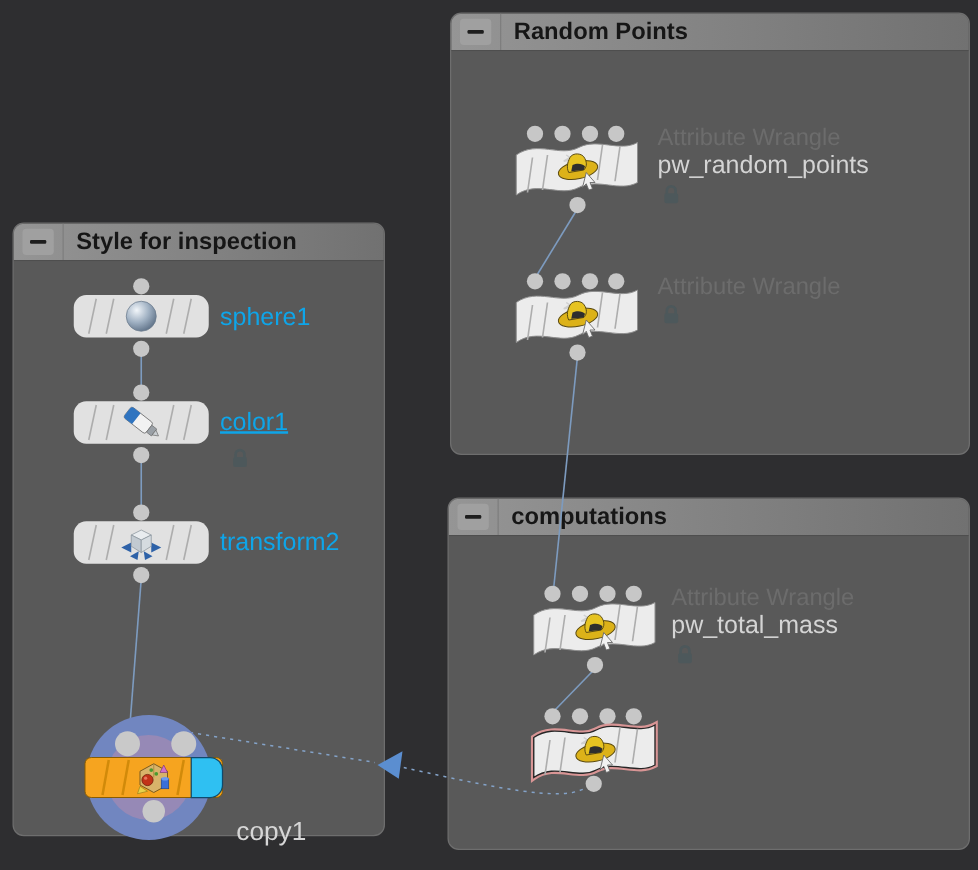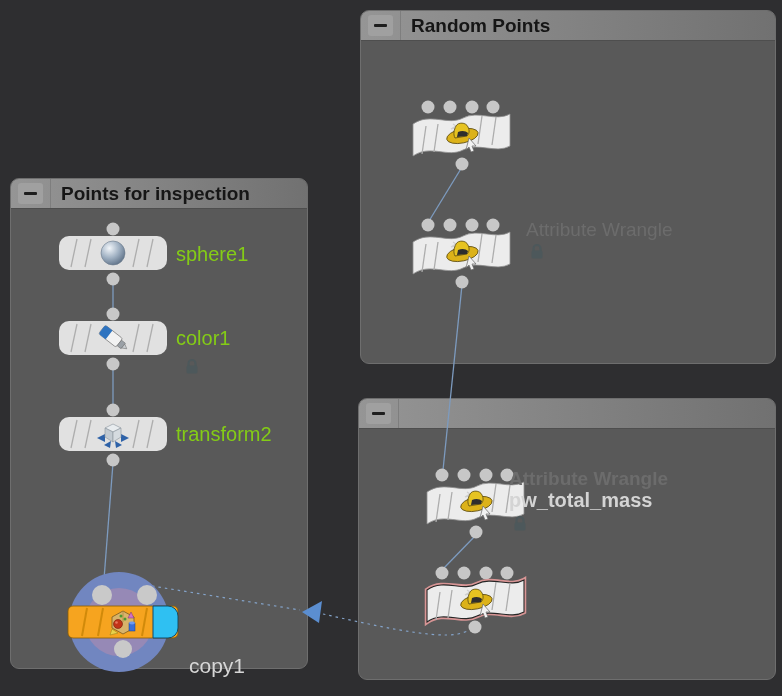--- a/index.html
+++ b/index.html
@@ -23,21 +23,21 @@
   svg.node{position:absolute;z-index:3;overflow:visible;}
   .dot{fill:#c7c7c7;}
   .flag{fill:#ececec;stroke:#8f8f8f;stroke-width:0.8;}
   .flag-template{fill:#ececec;stroke:#262626;stroke-width:1.1;}
   .slash{stroke:#adadad;stroke-width:1.3;}
   .rectnode{fill:#e1e1e1;}
   
   .wlabel{position:absolute;z-index:4;}
   .ntype{font-size:19px;line-height:21px;color:#6c6c6c;white-space:nowrap;}
   .nname{font-size:20px;line-height:23px;color:#d4d4d4;white-space:nowrap;}
-  .soplabel{position:absolute;z-index:4;font-size:20px;color:#84cc16;white-space:nowrap;}
+  .soplabel{position:absolute;z-index:4;font-size:20px;color:#0ea5e9;white-space:nowrap;}
   .copylabel{position:absolute;z-index:4;font-size:21px;color:#d6d6d6;white-space:nowrap;margin-top:45px;}
   svg.lock{display:block;margin:3px 0 0 3px;}
 </style>
 </head>
 <body>
 
 <div class="stage">
 
   <div class="netbox" style="left:360px;top:10px;width:414px;height:352px;">
     <div class="netbox-header">
@@ -48,30 +48,31 @@
       <span class="btitle">Random Points</span>
     </div>
   </div>
 
   <div class="netbox" style="left:10px;top:178px;width:296px;height:489px;">
     <div class="netbox-header">
       <div class="hbtn">
         <div class="bar"></div>
       </div>
       <div class="hsep"></div>
-      <span class="btitle">Points for inspection</span>
+      <span class="btitle">Style for inspection</span>
     </div>
   </div>
 
   <div class="netbox" style="left:358px;top:398px;width:416px;height:280px;">
     <div class="netbox-header">
       <div class="hbtn">
         <div class="bar"></div>
       </div>
       <div class="hsep"></div>
+      <span class="btitle">computations</span>
     </div>
   </div>
 
   <svg class="wires" width="782" height="696">
     <path class="wire" d="M462,167 L429,221"></path>
     <path class="wire" d="M462,285 L443,470"></path>
     <path class="wire" d="M476,535 L443,569"></path>
     <path class="wire" d="M113,282 L113,311"></path>
     <path class="wire" d="M113,367 L113,407"></path>
     <path class="wire" d="M113,463 L103,592"></path>
@@ -92,20 +93,28 @@
     <line class="slash" x1="86" y1="17" x2="82" y2="45"></line>
     <g transform="translate(52,34)">
       <path d="M-9,-10 l3,2 -5,3 5,-1 -3,4" stroke="#cfcfcf" fill="none" stroke-width="1.2"></path>
       <ellipse cx="0" cy="2" rx="16" ry="7" fill="#dcb219" stroke="#5a4a10" stroke-width="0.8" transform="rotate(-12)"></ellipse>
       <path d="M-6,-8 C-4,-12 4,-12 6,-7 C8,-3 7,0 5,2 L-7,4 C-9,0 -8,-4 -6,-8 Z" fill="#e6c321" stroke="#5a4a10" stroke-width="0.8"></path>
       <path d="M-4,-2 C0,-4 4,-3 6,-1 L5,2 -5,3 Z" fill="#2e2e2e"></path>
       <polygon points="7,4 14,12 10,12 12,17 9,18 7,13 4,16" fill="#f2f2f2" stroke="#666" stroke-width="0.7"></polygon>
     </g>
     <circle class="dot" cx="52" cy="64" r="6.5"></circle>
   </svg>
+  <div class="wlabel" style="left:526px;top:100px;">
+    <div class="ntype">Attribute Wrangle</div>
+    <div class="nname">pw_random_points</div>
+    <svg class="lock" width="16" height="17" viewBox="0 0 16 17">
+      <path d="M4.5,8 V5.5 a3.5,3.5 0 0 1 7,0 V8" fill="none" stroke="#4d585b" stroke-width="2.2"></path>
+      <rect x="2.5" y="7.5" width="11" height="8" rx="1.5" fill="#4d585b"></rect>
+    </svg>
+  </div>
 
   <svg class="node" style="left:410px;top:218px;" width="110" height="72">
     <circle class="dot" cx="18" cy="7" r="6.5"></circle>
     <circle class="dot" cx="40" cy="7" r="6.5"></circle>
     <circle class="dot" cx="62" cy="7" r="6.5"></circle>
     <circle class="dot" cx="83" cy="7" r="6.5"></circle>
     <path class="flag" d="M3,24 C20,12 38,26 53,18 C68,10 86,22 100,14 L100,46 C86,54 68,42 53,50 C38,58 20,44 3,56 Z"></path>
     <line class="slash" x1="16" y1="26" x2="12" y2="54"></line>
     <line class="slash" x1="28" y1="24" x2="24" y2="52"></line>
     <line class="slash" x1="72" y1="16" x2="68" y2="44"></line>
@@ -139,21 +148,21 @@
     <line class="slash" x1="86" y1="17" x2="82" y2="45"></line>
     <g transform="translate(52,34)">
       <path d="M-9,-10 l3,2 -5,3 5,-1 -3,4" stroke="#cfcfcf" fill="none" stroke-width="1.2"></path>
       <ellipse cx="0" cy="2" rx="16" ry="7" fill="#dcb219" stroke="#5a4a10" stroke-width="0.8" transform="rotate(-12)"></ellipse>
       <path d="M-6,-8 C-4,-12 4,-12 6,-7 C8,-3 7,0 5,2 L-7,4 C-9,0 -8,-4 -6,-8 Z" fill="#e6c321" stroke="#5a4a10" stroke-width="0.8"></path>
       <path d="M-4,-2 C0,-4 4,-3 6,-1 L5,2 -5,3 Z" fill="#2e2e2e"></path>
       <polygon points="7,4 14,12 10,12 12,17 9,18 7,13 4,16" fill="#f2f2f2" stroke="#666" stroke-width="0.7"></polygon>
     </g>
     <circle class="dot" cx="52" cy="64" r="6.5"></circle>
   </svg>
-  <div class="wlabel" style="left:509px;top:468px;font-weight:bold;">
+  <div class="wlabel" style="left:537px;top:468px;">
     <div class="ntype">Attribute Wrangle</div>
     <div class="nname">pw_total_mass</div>
     <svg class="lock" width="16" height="17" viewBox="0 0 16 17">
       <path d="M4.5,8 V5.5 a3.5,3.5 0 0 1 7,0 V8" fill="none" stroke="#4d585b" stroke-width="2.2"></path>
       <rect x="2.5" y="7.5" width="11" height="8" rx="1.5" fill="#4d585b"></rect>
     </svg>
   </div>
 
   <svg class="node" style="left:424px;top:566px;" width="110" height="72">
     <circle class="dot" cx="18" cy="7" r="6.5"></circle>
@@ -203,21 +212,21 @@
     <line class="slash" x1="82" y1="17" x2="76" y2="45"></line>
     <line class="slash" x1="96" y1="17" x2="90" y2="45"></line>
     <g transform="translate(56,31) rotate(38)">
       <rect x="-14" y="-5.5" width="22" height="11" rx="2" fill="#f2f2f2" stroke="#777" stroke-width="0.7"></rect>
       <path d="M-14,-3.5 a2,2 0 0 1 2,-2 h7 v11 h-7 a2,2 0 0 1 -2,-2 Z" fill="#2f74c0"></path>
       <rect x="8" y="-3.5" width="5" height="7" fill="#9aa0a6" stroke="#666" stroke-width="0.5"></rect>
       <polygon points="13,-2.5 17.5,0 13,2.5" fill="#c9ced2" stroke="#666" stroke-width="0.5"></polygon>
     </g>
     <circle class="dot" cx="56" cy="57" r="6.5"></circle>
   </svg>
-  <div class="soplabel" style="left:176px;top:327px;">color1</div>
+  <div class="soplabel" style="left:176px;top:327px;text-decoration:underline;">color1</div>
   <svg class="lock" style="position:absolute;left:181px;top:355px;z-index:4;" width="16" height="17" viewBox="0 0 16 17">
     <path d="M4.5,8 V5.5 a3.5,3.5 0 0 1 7,0 V8" fill="none" stroke="#4d585b" stroke-width="2.2"></path>
     <rect x="2.5" y="7.5" width="11" height="8" rx="1.5" fill="#4d585b"></rect>
   </svg>
 
   <svg class="node" style="left:57px;top:403px;" width="120" height="64">
     <circle class="dot" cx="56" cy="7" r="6.5"></circle>
     <rect class="rectnode" x="2" y="14" width="108" height="34" rx="10"></rect>
     <line class="slash" x1="20" y1="17" x2="14" y2="45"></line>
     <line class="slash" x1="34" y1="17" x2="28" y2="45"></line>

